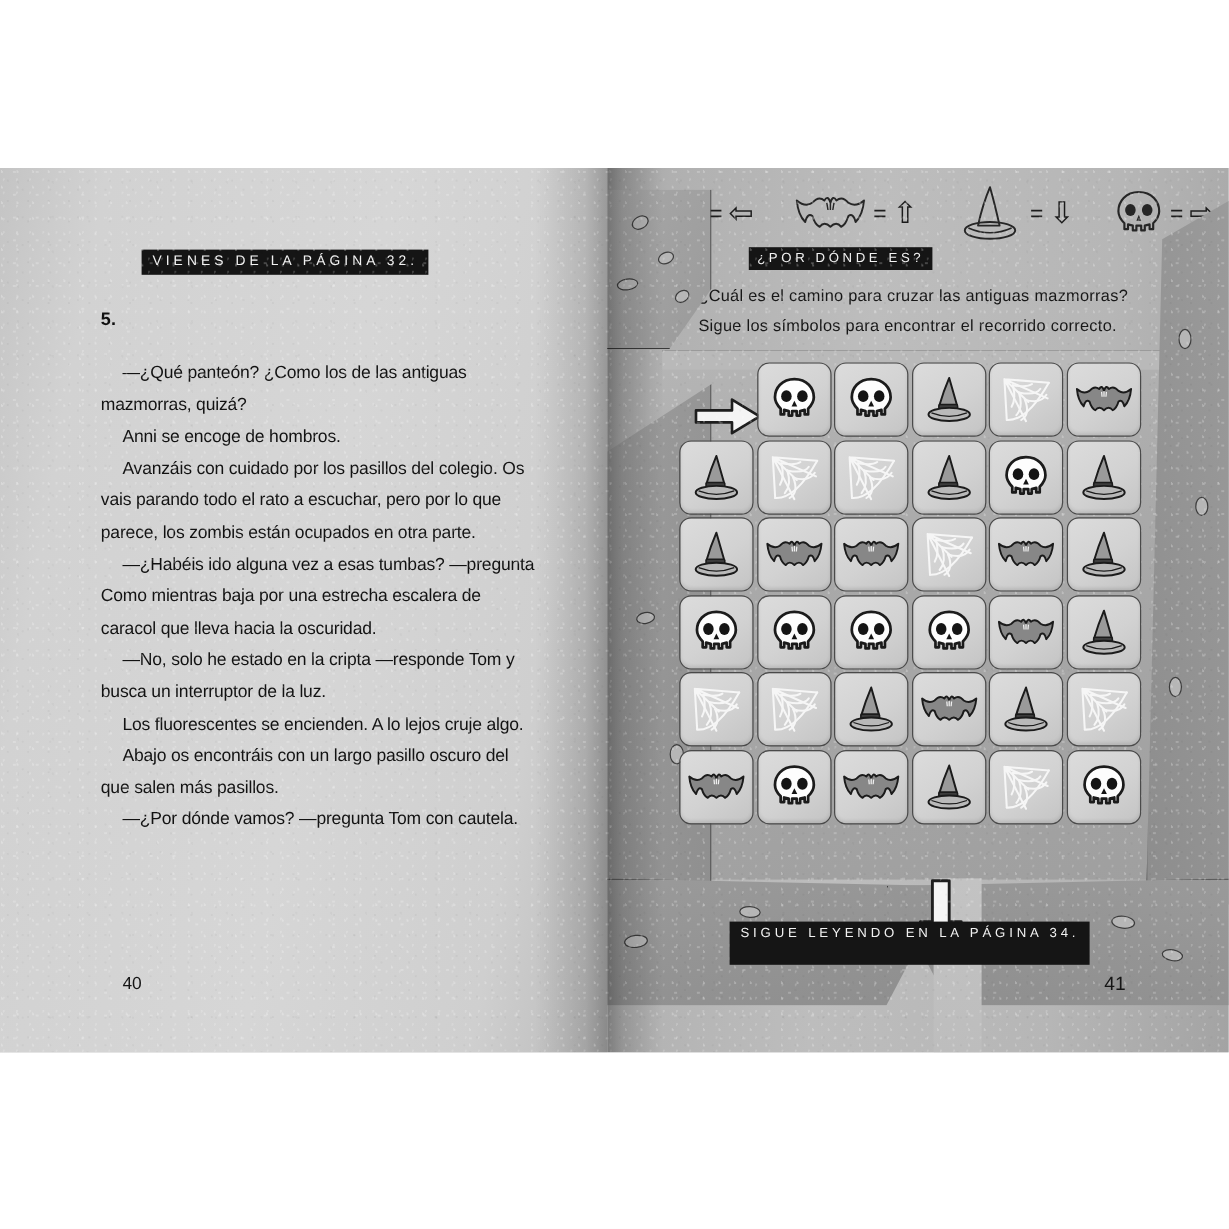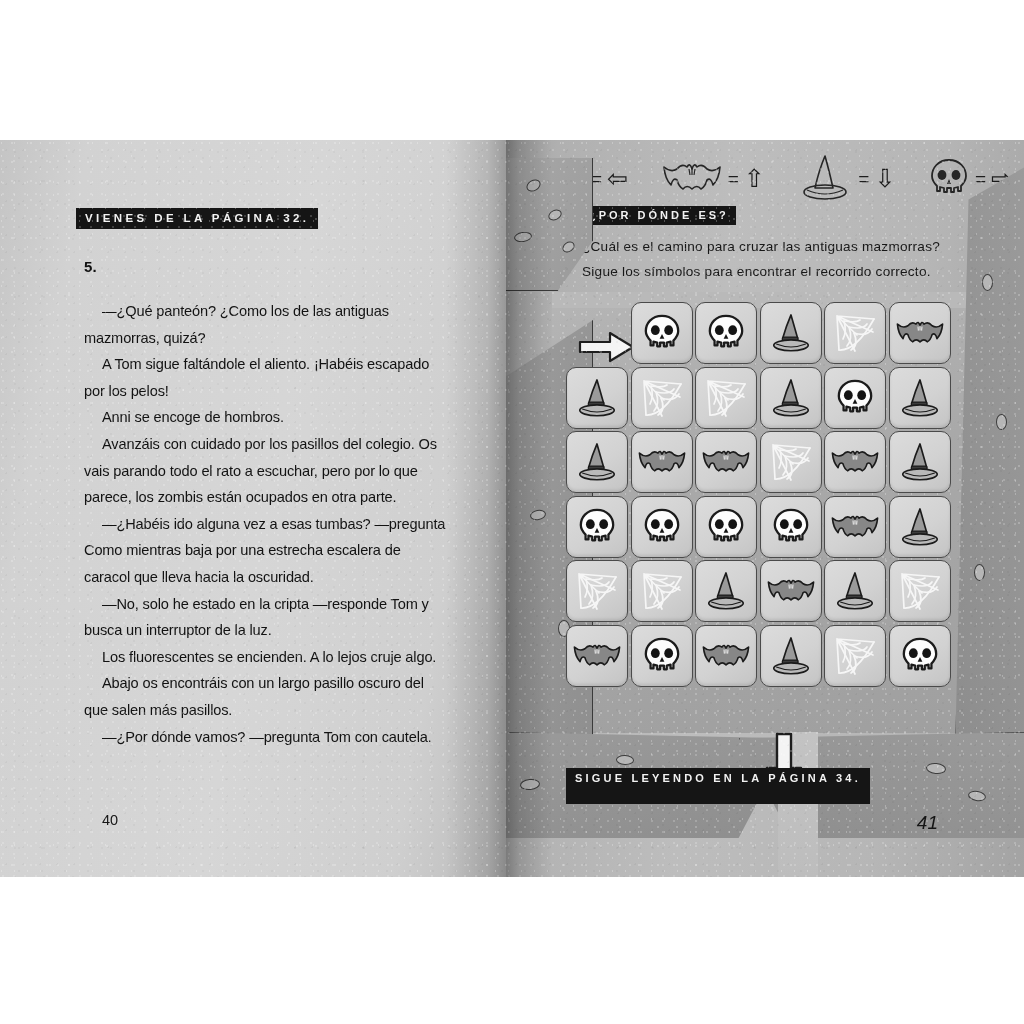--- a/index.html
+++ b/index.html
@@ -36,22 +36,22 @@
   }
   #gutter-left-shadow{
     position:absolute;right:0;top:0;width:60px;height:737px;
     background:linear-gradient(90deg,rgba(0,0,0,0) 0%,rgba(0,0,0,.13) 70%,rgba(0,0,0,.26) 100%);
     pointer-events:none;
   }
 
   .banner{
     display:inline-block;background:#151515;color:#f2f2f2;
     font-family:"Liberation Sans",sans-serif;
-    font-weight:700;font-size:11.5px;letter-spacing:3.4px;
-    padding:4px 9px 5px 9px;white-space:nowrap;
+    font-weight:400;font-size:11.5px;letter-spacing:3.4px;
+    padding:4px 9px 5px 9px;white-space:nowrap;margin-left:42px;
   }
   #left-banner{position:absolute;left:76px;top:68px;}
 
   #section-number{
     position:absolute;left:84px;top:118px;
     font-size:15px;font-weight:700;color:#101010;letter-spacing:.2px;
   }
 
   #body-text{
     position:absolute;left:84px;top:158px;width:362px;
@@ -169,40 +169,39 @@
   }
   .cell.empty{background:none;border:none;box-shadow:none;}
 
   
   #bottom-banner{
     position:absolute;left:60px;top:628px;z-index:30;
     font-size:11px;letter-spacing:3.2px;padding:4px 9px 20px 9px;
   }
 
   #page-num-right{
-    position:absolute;right:86px;top:672px;font-size:19px;color:#151515;z-index:35;font-style:italic;
+    position:absolute;right:86px;top:672px;font-size:16px;color:#151515;z-index:35;
   }
 
   svg{display:block;overflow:visible;}
 </style>
 </head>
 <body>
 
 <div id="stage">
   <div id="spread">
 
     <div id="page-left">
 
       <div class="banner" id="left-banner">VIENES DE LA PÁGINA 32.</div>
 
       <div id="section-number">5.</div>
 
       <div id="body-text">
         <p>—¿Qué panteón? ¿Como los de las antiguas mazmorras, quizá?</p>
-        <p>A Tom sigue faltándole el aliento. ¡Habéis escapado por los pelos!</p>
         <p>Anni se encoge de hombros.</p>
         <p>Avanzáis con cuidado por los pasillos del colegio. Os vais parando todo el rato a escuchar, pero por lo que parece, los zombis están ocupados en otra parte.</p>
         <p>—¿Habéis ido alguna vez a esas tumbas? —pregunta Como mientras baja por una estrecha escalera de caracol que lleva hacia la oscuridad.</p>
         <p>—No, solo he estado en la cripta —responde Tom y busca un interruptor de la luz.</p>
         <p>Los fluorescentes se encienden. A lo lejos cruje algo.</p>
         <p>Abajo os encontráis con un largo pasillo oscuro del que salen más pasillos.</p>
         <p>—¿Por dónde vamos? —pregunta Tom con cautela.</p>
       </div>
 
       <div id="page-num-left">40</div>

